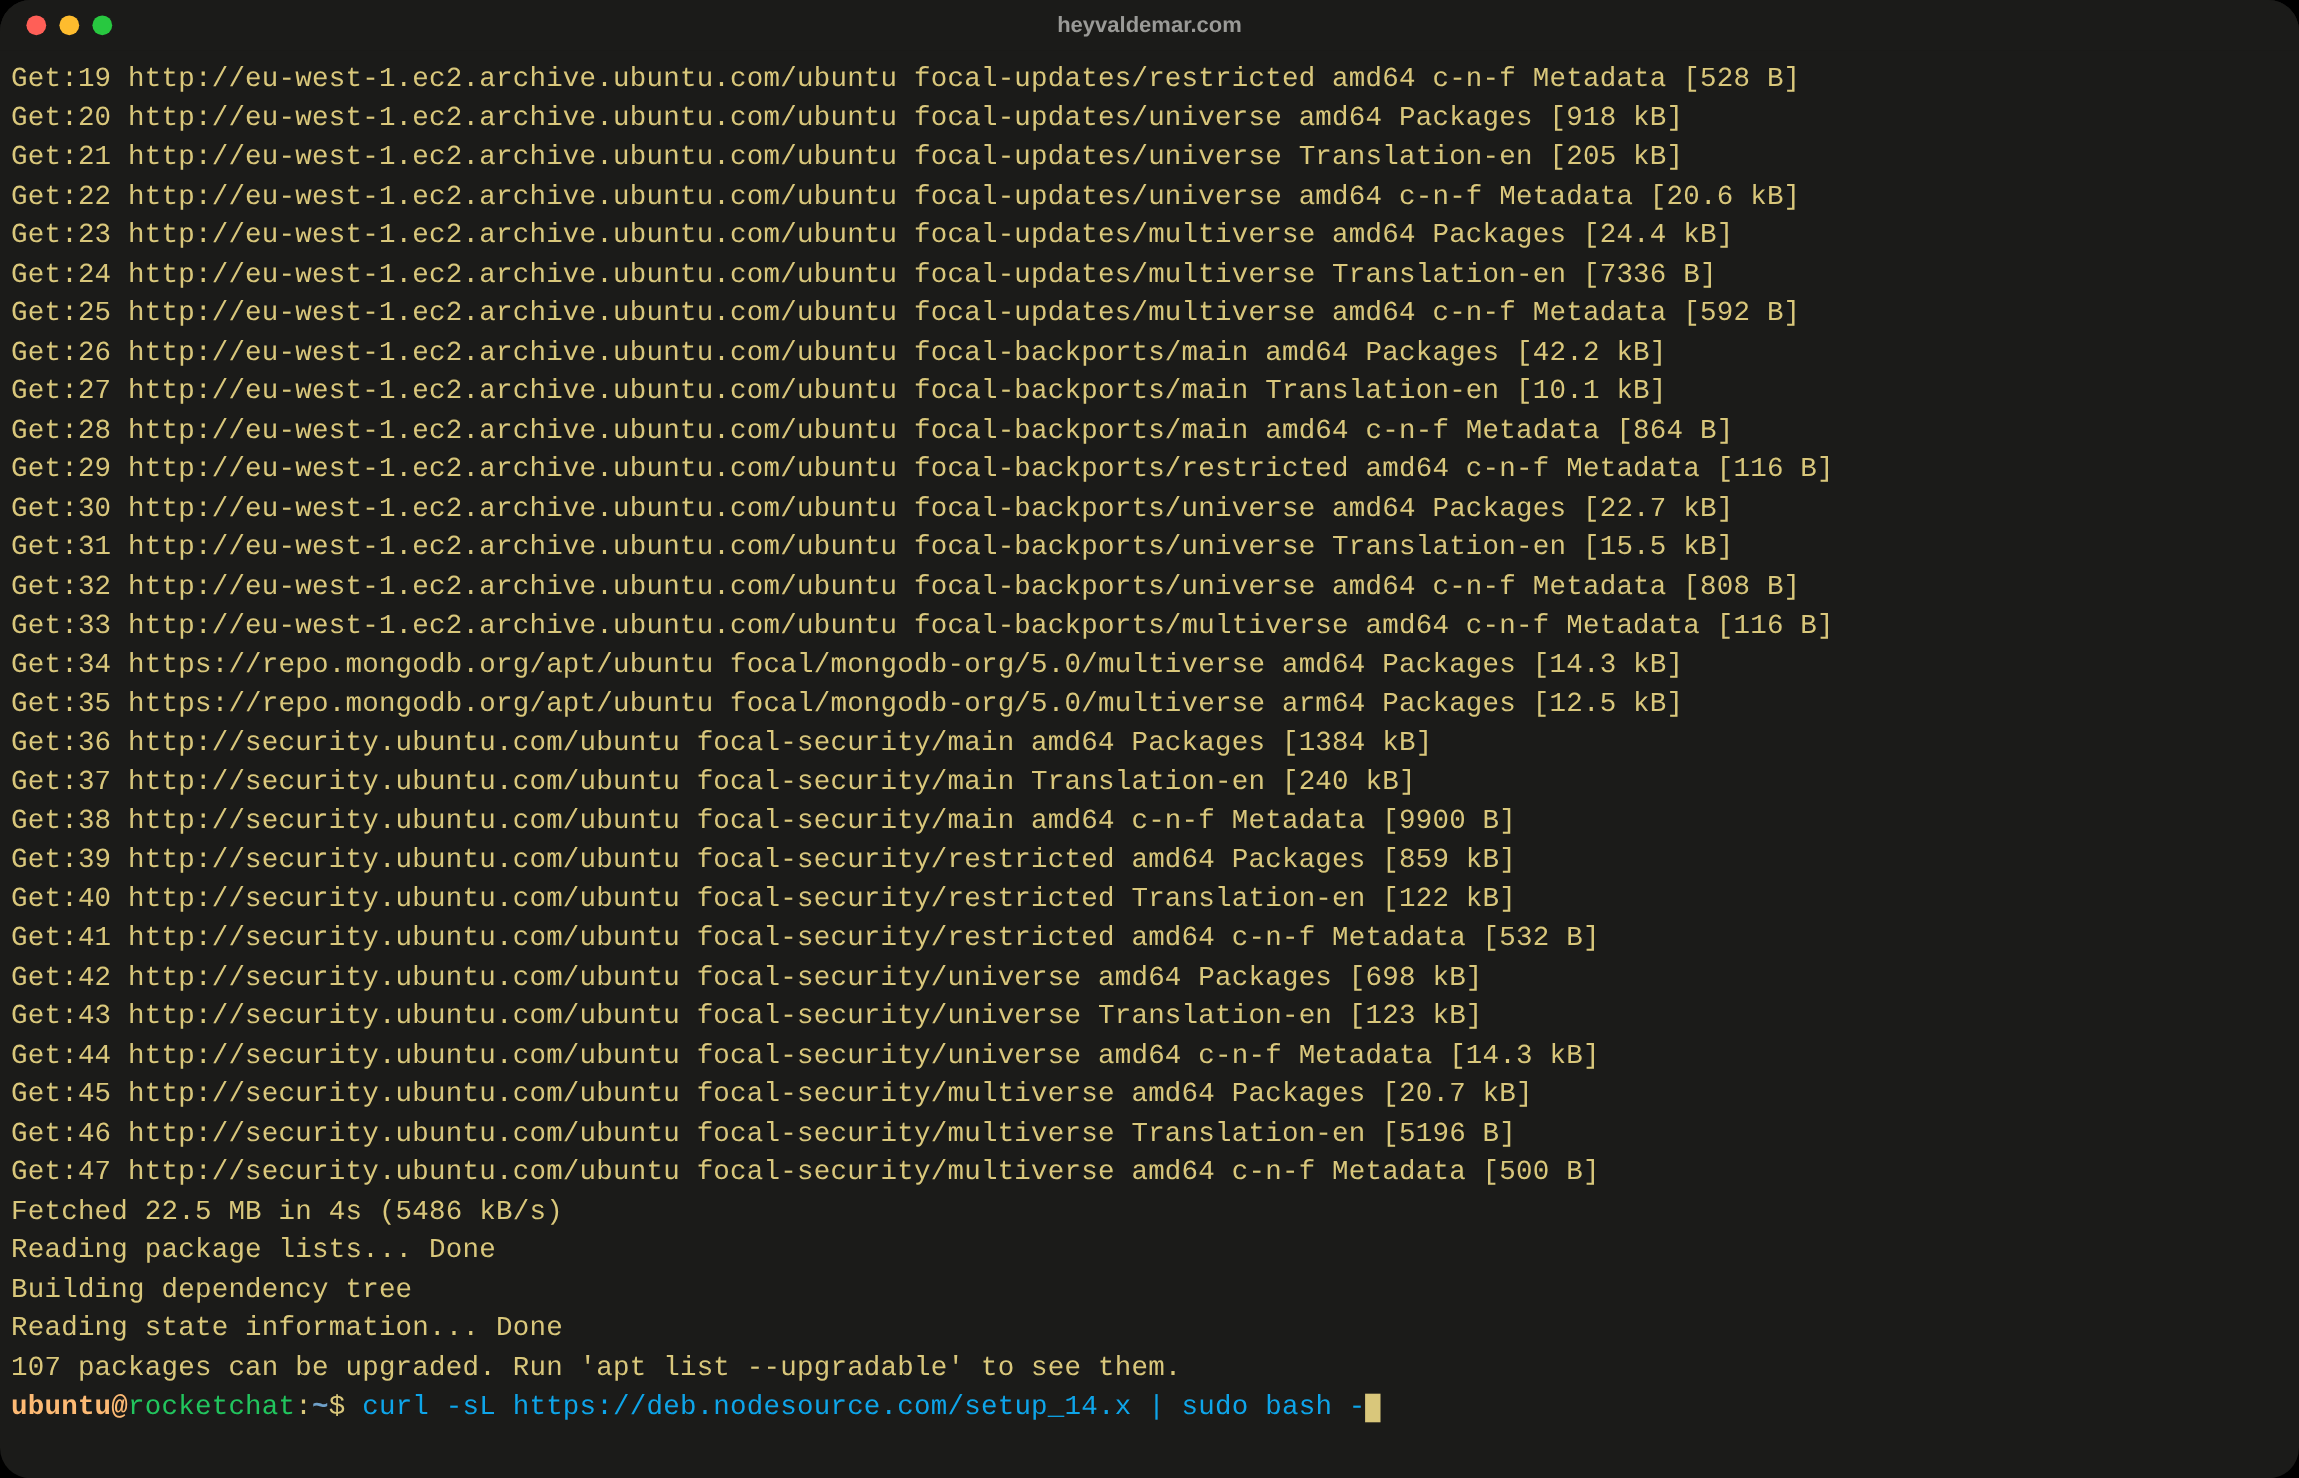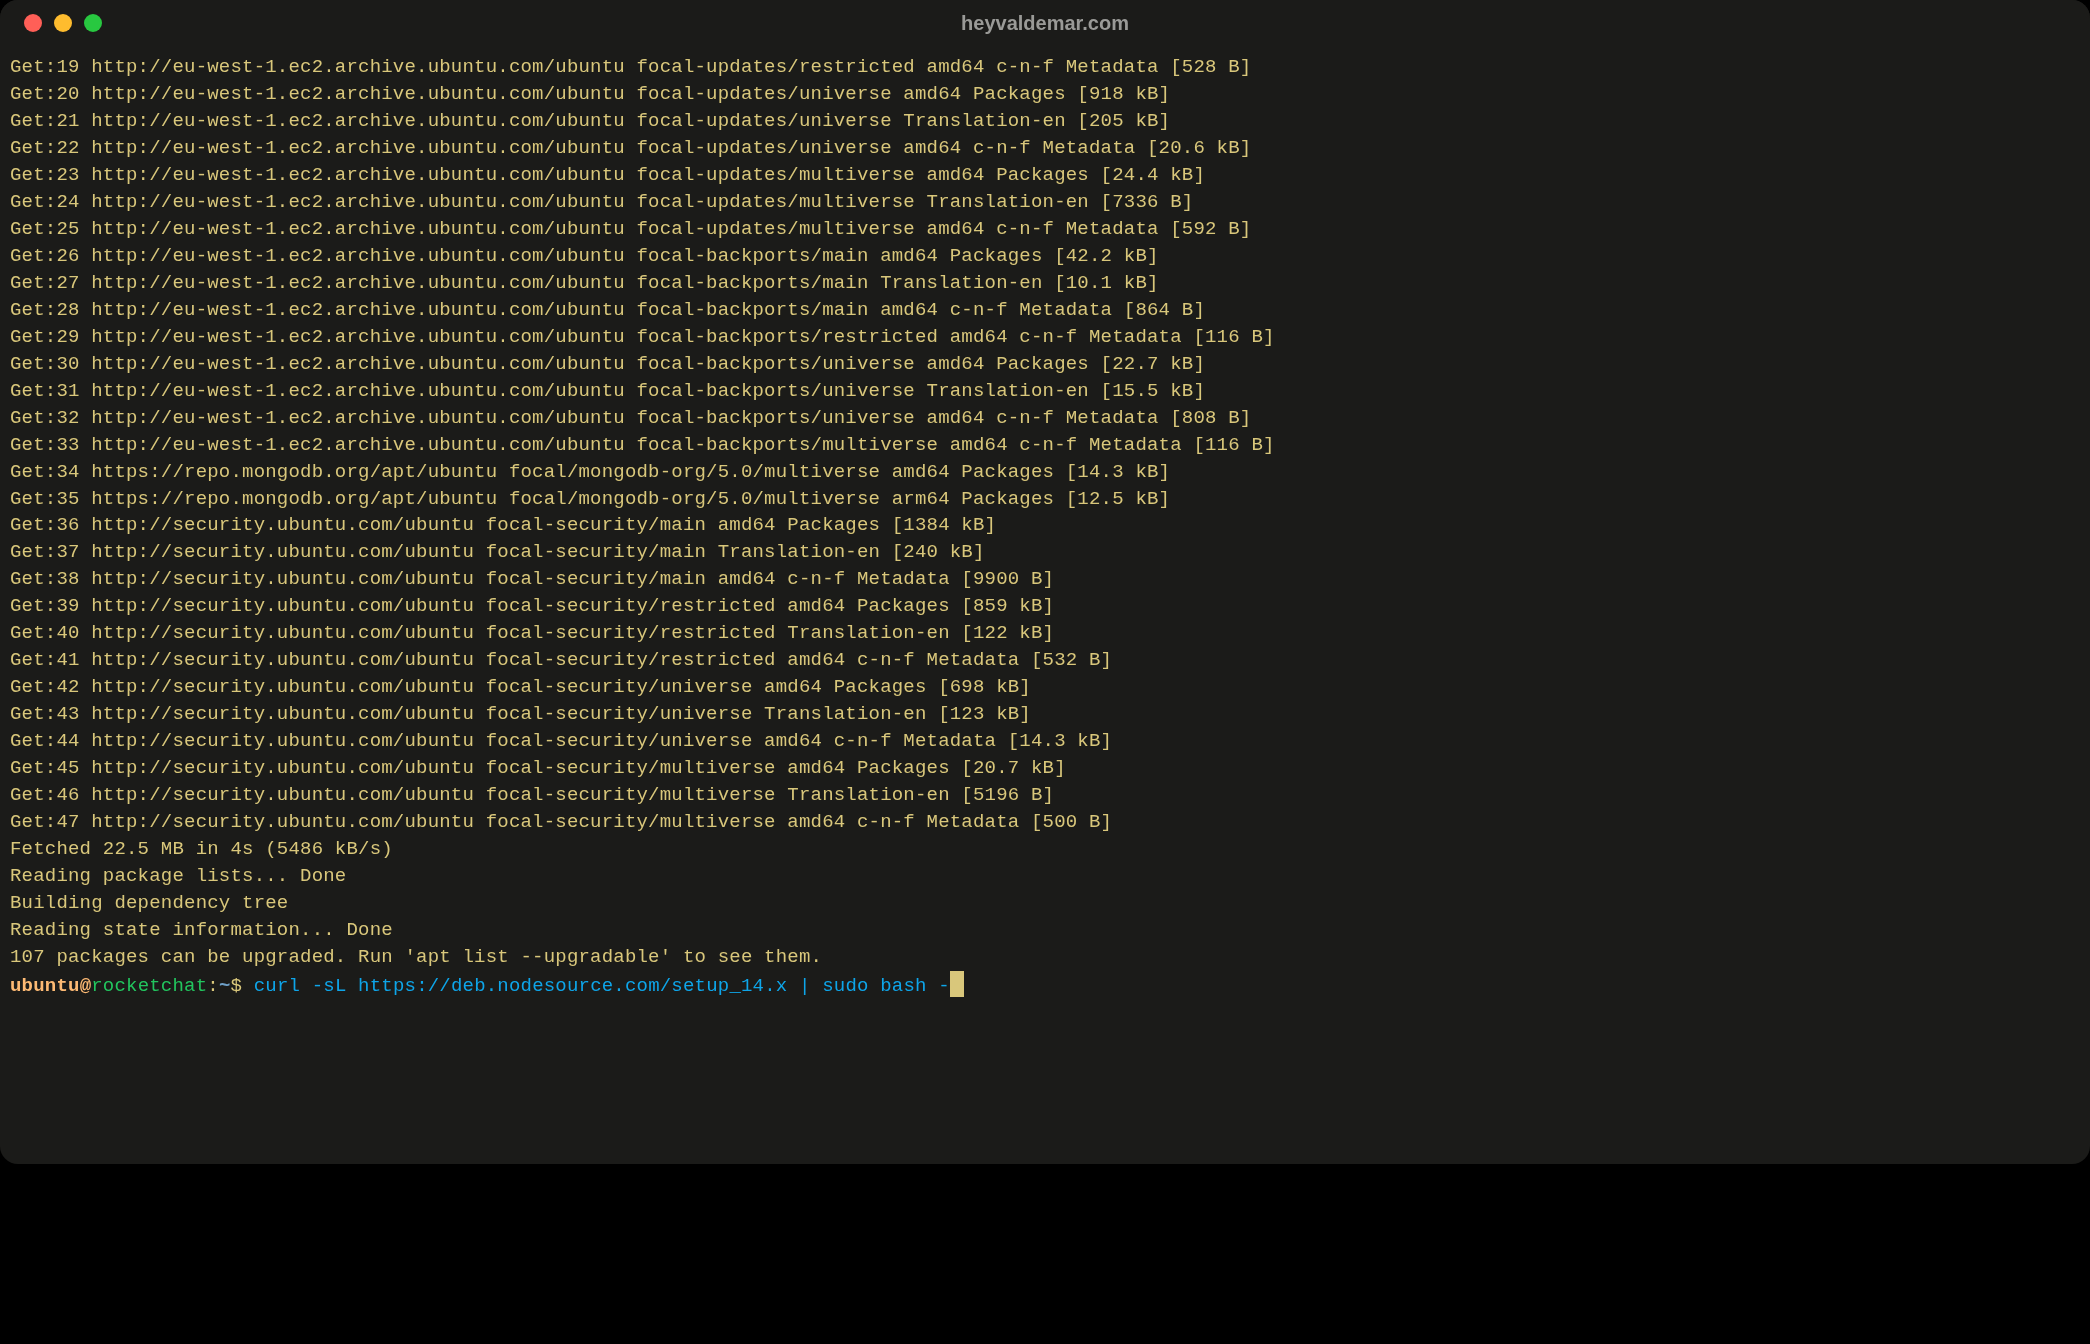--- a/index.html
+++ b/index.html
@@ -5,23 +5,23 @@
   * { margin: 0; padding: 0; box-sizing: border-box; }
   body {
     background: #000;
     display: flex;
     justify-content: center;
     align-items: flex-start;
     font-family: "SF Mono", "Menlo", "Consolas", "Courier New", monospace;
   }
   .terminal-window {
     width: 2090px;
-    height: 1164px;
+    height: 1344px;
     background: #1b1b19;
-    border-radius: 18px;
+    border-radius: 28px;
     overflow: hidden;
     position: relative;
     box-shadow: 0 10px 40px rgba(0,0,0,0.5);
   }
   .titlebar {
     height: 46px;
     display: flex;
     align-items: center;
     padding: 0 20px;
     position: relative;
@@ -46,21 +46,21 @@
   .title {
     flex: 1;
     text-align: center;
     color: #9a9a97;
     font-size: 20px;
     font-weight: 600;
     font-family: -apple-system, BlinkMacSystemFont, "Segoe UI", sans-serif;
   }
   .terminal-body {
     padding: 8px 10px 10px 10px;
-    font-size: 19px;
+    font-size: 25px;
     line-height: 1.42;
     white-space: pre;
     color: #d9c77b;
     letter-spacing: 0.2px;
   }
   .line { display: block; }
   .prompt-user { color: #fdba74; font-weight: bold; }
   .prompt-host { color: #22c55e; font-weight: normal; }
   .prompt-path { color: #6fa0c8; font-weight: bold; }
   .prompt-dollar { color: #d9c77b; }

